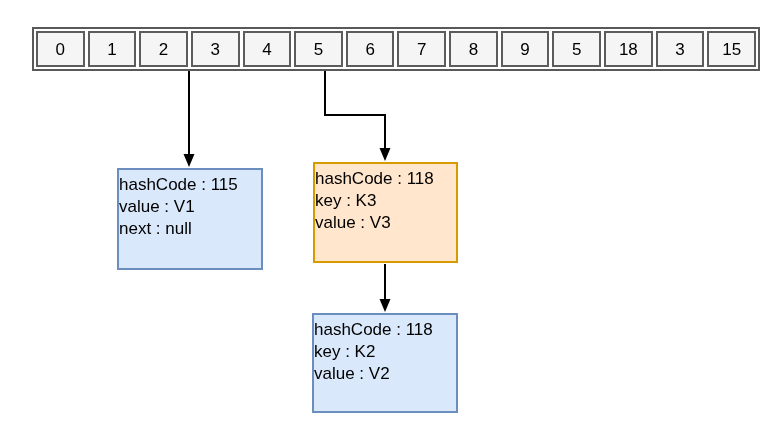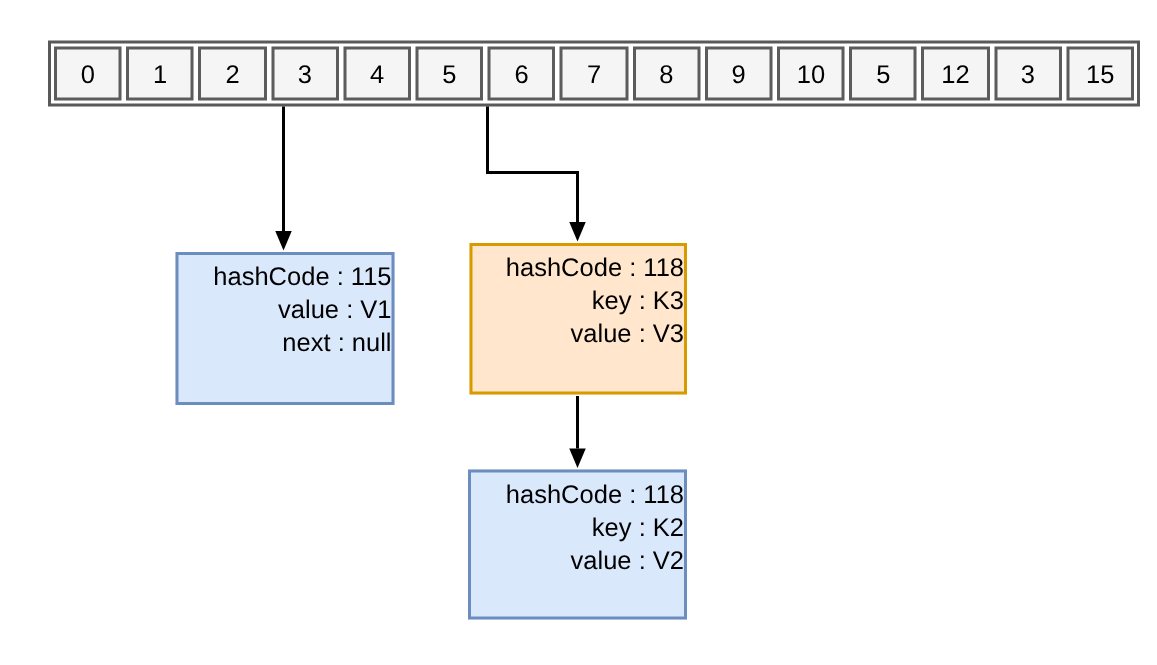--- a/index.html
+++ b/index.html
@@ -32,21 +32,21 @@
     align-items: center;
     justify-content: center;
     font-size: 17px;
     line-height: 1;
   }
   
   .node {
     position: absolute;
     box-sizing: border-box;
     border: 2px solid;
-    text-align: right;
+    text-align: left;
     font-size: 17px;
     line-height: 22px;
     padding-top: 4px;
   }
   .node-blue   { background: #dae8fc; border-color: #6c8ebf; }
   .node-orange { background: #ffe6cc; border-color: #d79b00; }
   #node-1 { left: 117px; top: 168px; width: 146px; height: 102px; }
   #node-2 { left: 313px; top: 162px; width: 145px; height: 101px; }
   #node-3 { left: 312px; top: 313px; width: 146px; height: 100px; }
   
@@ -64,23 +64,22 @@
   <div class="bucket-cell">0</div>
   <div class="bucket-cell">1</div>
   <div class="bucket-cell">2</div>
   <div class="bucket-cell">3</div>
   <div class="bucket-cell">4</div>
   <div class="bucket-cell">5</div>
   <div class="bucket-cell">6</div>
   <div class="bucket-cell">7</div>
   <div class="bucket-cell">8</div>
   <div class="bucket-cell">9</div>
-  <div class="bucket-cell">10</div>
   <div class="bucket-cell">5</div>
-  <div class="bucket-cell">12</div>
+  <div class="bucket-cell">18</div>
   <div class="bucket-cell">3</div>
   <div class="bucket-cell">15</div>
 </div>
 
 <svg class="overlay" viewBox="0 0 771 443" xmlns="http://www.w3.org/2000/svg">
   <g stroke="#000000" stroke-width="2" fill="none">
     <path d="M189 71 L189 154"></path>
     <polygon points="189,167 183.5,154 194.5,154" fill="#000000" stroke="none"></polygon>
   </g>
   <g stroke="#000000" stroke-width="2" fill="none">

